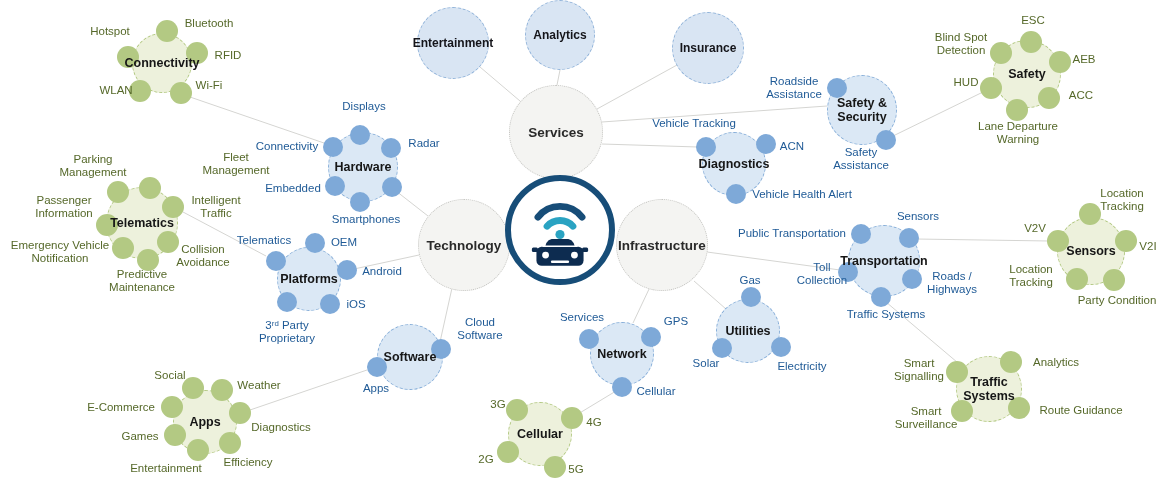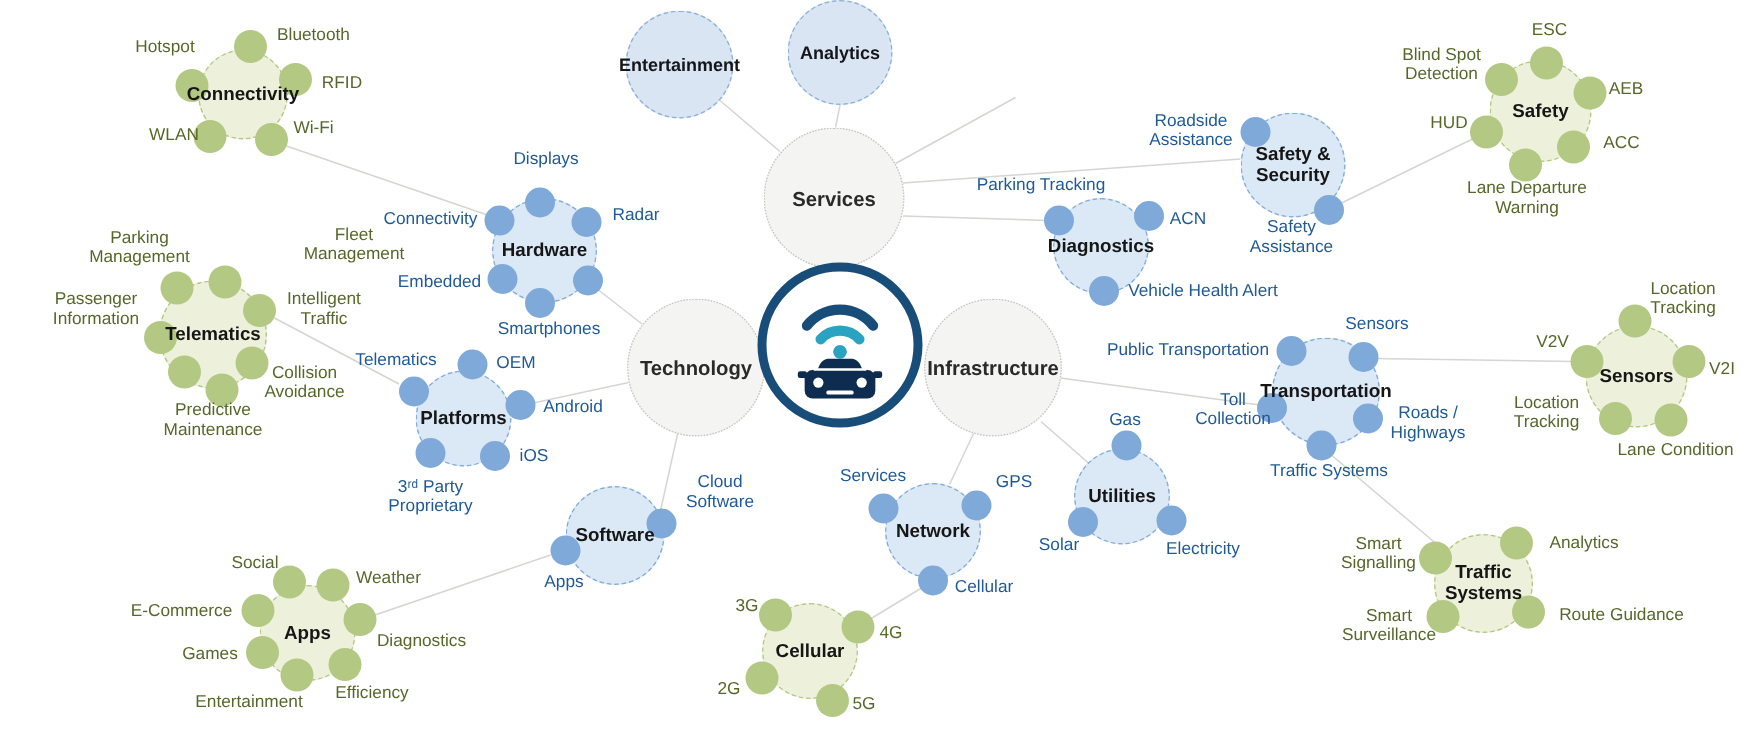--- a/index.html
+++ b/index.html
@@ -85,20 +85,23 @@
     </div>
     <div class="node main abs" style="left: 464px; top: 245px; width: 92px; height: 92px;">
       <span>Technology</span>
     </div>
     <div class="node cat abs" style="left: 453px; top: 43px; width: 72px; height: 72px;">
       <span>Entertainment</span>
     </div>
     <div class="node cat abs" style="left: 560px; top: 35px; width: 70px; height: 70px;">
       <span>Analytics</span>
     </div>
+    <div class="node cat abs" style="left: 708px; top: 48px; width: 72px; height: 72px;">
+      <span>Insurance</span>
+    </div>
     <div class="hub-circle green abs" style="left: 162px; top: 63px; width: 60px; height: 60px;"></div>
     <div class="hub-label abs" style="left: 162px; top: 63px;">Connectivity</div>
     <div class="sat green abs" style="left: 128px; top: 57px; width: 22px; height: 22px;"></div>
     <div class="leaf green abs" style="left: 110px; top: 32px;">Hotspot</div>
     <div class="sat green abs" style="left: 167px; top: 31px; width: 22px; height: 22px;"></div>
     <div class="leaf green abs" style="left: 209px; top: 24px;">Bluetooth</div>
     <div class="sat green abs" style="left: 197px; top: 53px; width: 22px; height: 22px;"></div>
     <div class="leaf green abs" style="left: 228px; top: 56px;">RFID</div>
     <div class="sat green abs" style="left: 181px; top: 93px; width: 22px; height: 22px;"></div>
     <div class="leaf green abs" style="left: 209px; top: 86px; text-align: center;">Wi-Fi</div>
@@ -115,20 +118,22 @@
     <div class="sat green abs" style="left: 173px; top: 207px; width: 22px; height: 22px;"></div>
     <div class="leaf green abs" style="left: 216px; top: 207px;">Intelligent
 Traffic</div>
     <div class="sat green abs" style="left: 107px; top: 225px; width: 22px; height: 22px;"></div>
     <div class="leaf green abs" style="left: 64px; top: 207px;">Passenger
 Information</div>
     <div class="sat green abs" style="left: 168px; top: 242px; width: 22px; height: 22px;"></div>
     <div class="leaf green abs" style="left: 203px; top: 256px;">Collision
 Avoidance</div>
     <div class="sat green abs" style="left: 123px; top: 248px; width: 22px; height: 22px;"></div>
+    <div class="leaf green abs" style="left: 60px; top: 252px;">Emergency Vehicle
+Notification</div>
     <div class="sat green abs" style="left: 148px; top: 260px; width: 22px; height: 22px;"></div>
     <div class="leaf green abs" style="left: 142px; top: 281px;">Predictive
 Maintenance</div>
     <div class="hub-circle green abs" style="left: 205px; top: 422px; width: 64px; height: 64px;"></div>
     <div class="hub-label abs" style="left: 205px; top: 422px;">Apps</div>
     <div class="sat green abs" style="left: 193px; top: 388px; width: 22px; height: 22px;"></div>
     <div class="leaf green abs" style="left: 170px; top: 376px;">Social</div>
     <div class="sat green abs" style="left: 222px; top: 390px; width: 22px; height: 22px;"></div>
     <div class="leaf green abs" style="left: 259px; top: 386px;">Weather</div>
     <div class="sat green abs" style="left: 172px; top: 407px; width: 22px; height: 22px;"></div>
@@ -173,21 +178,21 @@
     <div class="leaf green abs" style="left: 1122px; top: 200px;">Location
 Tracking</div>
     <div class="sat green abs" style="left: 1058px; top: 241px; width: 22px; height: 22px;"></div>
     <div class="leaf green abs" style="left: 1035px; top: 229px;">V2V</div>
     <div class="sat green abs" style="left: 1126px; top: 241px; width: 22px; height: 22px;"></div>
     <div class="leaf green abs" style="left: 1148px; top: 247px;">V2I</div>
     <div class="sat green abs" style="left: 1077px; top: 279px; width: 22px; height: 22px;"></div>
     <div class="leaf green abs" style="left: 1031px; top: 276px;">Location
 Tracking</div>
     <div class="sat green abs" style="left: 1114px; top: 280px; width: 22px; height: 22px;"></div>
-    <div class="leaf green abs" style="left: 1117px; top: 301px;">Lane Condition</div>
+    <div class="leaf green abs" style="left: 1117px; top: 301px;">Party Condition</div>
     <div class="hub-circle green abs" style="left: 989px; top: 389px; width: 66px; height: 66px;"></div>
     <div class="hub-label abs" style="left: 989px; top: 389px;">Traffic
 Systems</div>
     <div class="sat green abs" style="left: 957px; top: 372px; width: 22px; height: 22px;"></div>
     <div class="leaf green abs" style="left: 919px; top: 370px;">Smart
 Signalling</div>
     <div class="sat green abs" style="left: 1011px; top: 362px; width: 22px; height: 22px;"></div>
     <div class="leaf green abs" style="left: 1056px; top: 363px;">Analytics</div>
     <div class="sat green abs" style="left: 962px; top: 411px; width: 22px; height: 22px;"></div>
     <div class="leaf green abs" style="left: 926px; top: 418px;">Smart
@@ -239,21 +244,21 @@
     <div class="hub-label abs" style="left: 748px; top: 331px;">Utilities</div>
     <div class="sat blue abs" style="left: 751px; top: 297px; width: 20px; height: 20px;"></div>
     <div class="leaf blue abs" style="left: 750px; top: 281px;">Gas</div>
     <div class="sat blue abs" style="left: 722px; top: 348px; width: 20px; height: 20px;"></div>
     <div class="leaf blue abs" style="left: 706px; top: 364px;">Solar</div>
     <div class="sat blue abs" style="left: 781px; top: 347px; width: 20px; height: 20px;"></div>
     <div class="leaf blue abs" style="left: 802px; top: 367px;">Electricity</div>
     <div class="hub-circle blue abs" style="left: 734px; top: 164px; width: 64px; height: 64px;"></div>
     <div class="hub-label abs" style="left: 734px; top: 164px;">Diagnostics</div>
     <div class="sat blue abs" style="left: 706px; top: 147px; width: 20px; height: 20px;"></div>
-    <div class="leaf blue abs" style="left: 694px; top: 124px;">Parking Tracking</div>
+    <div class="leaf blue abs" style="left: 694px; top: 124px;">Vehicle Tracking</div>
     <div class="sat blue abs" style="left: 766px; top: 144px; width: 20px; height: 20px;"></div>
     <div class="leaf blue abs" style="left: 792px; top: 147px;">ACN</div>
     <div class="sat blue abs" style="left: 736px; top: 194px; width: 20px; height: 20px;"></div>
     <div class="leaf blue abs" style="left: 802px; top: 195px;">Vehicle Health Alert</div>
     <div class="hub-circle blue abs" style="left: 862px; top: 110px; width: 70px; height: 70px;"></div>
     <div class="hub-label abs" style="left: 862px; top: 110px;">Safety &amp;
 Security</div>
     <div class="sat blue abs" style="left: 837px; top: 88px; width: 20px; height: 20px;"></div>
     <div class="leaf blue abs" style="left: 794px; top: 88px;">Roadside
 Assistance</div>

